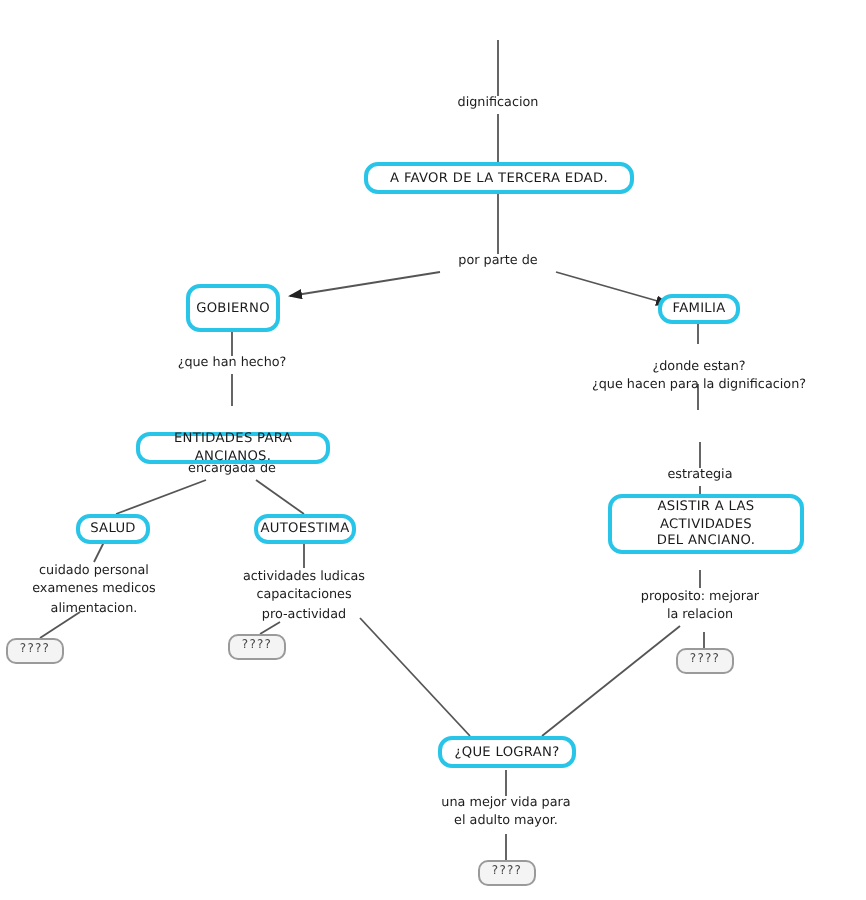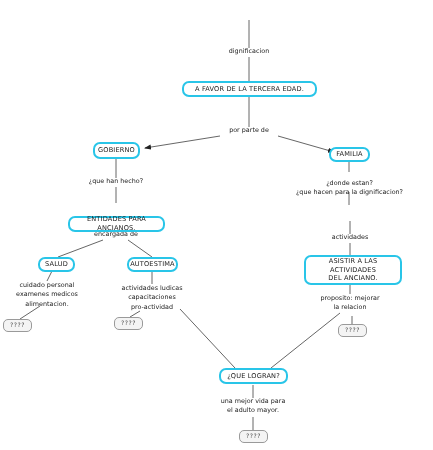--- a/index.html
+++ b/index.html
@@ -116,32 +116,32 @@
 
       <line x1="253" y1="385" x2="253" y2="398"></line>
 
       <line x1="253" y1="417" x2="253" y2="430"></line>
     </g>
   </svg>
 
 
   <div class="node" style="left:182px; top:81px; width:135px; height:16px;">A FAVOR DE LA TERCERA EDAD.</div>
 
-  <div class="node" style="left:93px; top:142px; width:47px; height:17px;">GOBIERNO</div>
+  <div class="node" style="left:93px; top:142px; width:47px; height:24px;">GOBIERNO</div>
 
   <div class="node" style="left:329px; top:147px; width:41px; height:15px;">FAMILIA</div>
 
   <div class="node" style="left:68px; top:216px; width:97px; height:16px;">ENTIDADES PARA ANCIANOS.</div>
 
 
   <div class="node" style="left:38px; top:257px; width:37px; height:15px;">SALUD</div>
 
   <div class="node" style="left:127px; top:257px; width:51px; height:15px;">AUTOESTIMA</div>
 
-  <div class="node" style="left:304px; top:255px; width:98px; height:30px;">ASISTIR A LAS ACTIVIDADES
+  <div class="node" style="left:304px; top:247px; width:98px; height:30px;">ASISTIR A LAS ACTIVIDADES
 DEL ANCIANO.</div>
 
   <div class="node" style="left:219px; top:368px; width:69px; height:16px;">¿QUE LOGRAN?</div>
 
   <div class="node small" style="left:3px; top:319px; width:29px; height:13px;">????</div>
 
   <div class="node small" style="left:114px; top:317px; width:29px; height:13px;">????</div>
 
   <div class="node small" style="left:338px; top:324px; width:29px; height:13px;">????</div>
 
@@ -151,21 +151,21 @@
 
   <div class="linklabel" style="left:209px; top:126px; width:80px;">por parte de</div>
 
   <div class="linklabel" style="left:71px; top:177px; width:90px;">¿que han hecho?</div>
 
   <div class="linklabel" style="left:274px; top:171px; width:151px;margin-top:8px;">¿donde estan?
 ¿que hacen para la dignificacion?</div>
 
   <div class="linklabel" style="left:76px; top:230px; width:80px;">encargada de</div>
 
-  <div class="linklabel" style="left:315px; top:233px; width:70px;">actividades</div>
+  <div class="linklabel" style="left:315px; top:233px; width:70px;">estrategia</div>
 
   <div class="linklabel" style="left:7px; top:281px; width:80px;">cuidado personal
 examenes medicos
 alimentacion.</div>
 
   <div class="linklabel" style="left:112px; top:284px; width:80px;">actividades ludicas
 capacitaciones
 pro-actividad</div>
 
   <div class="linklabel" style="left:310px; top:294px; width:80px;">proposito:  mejorar

